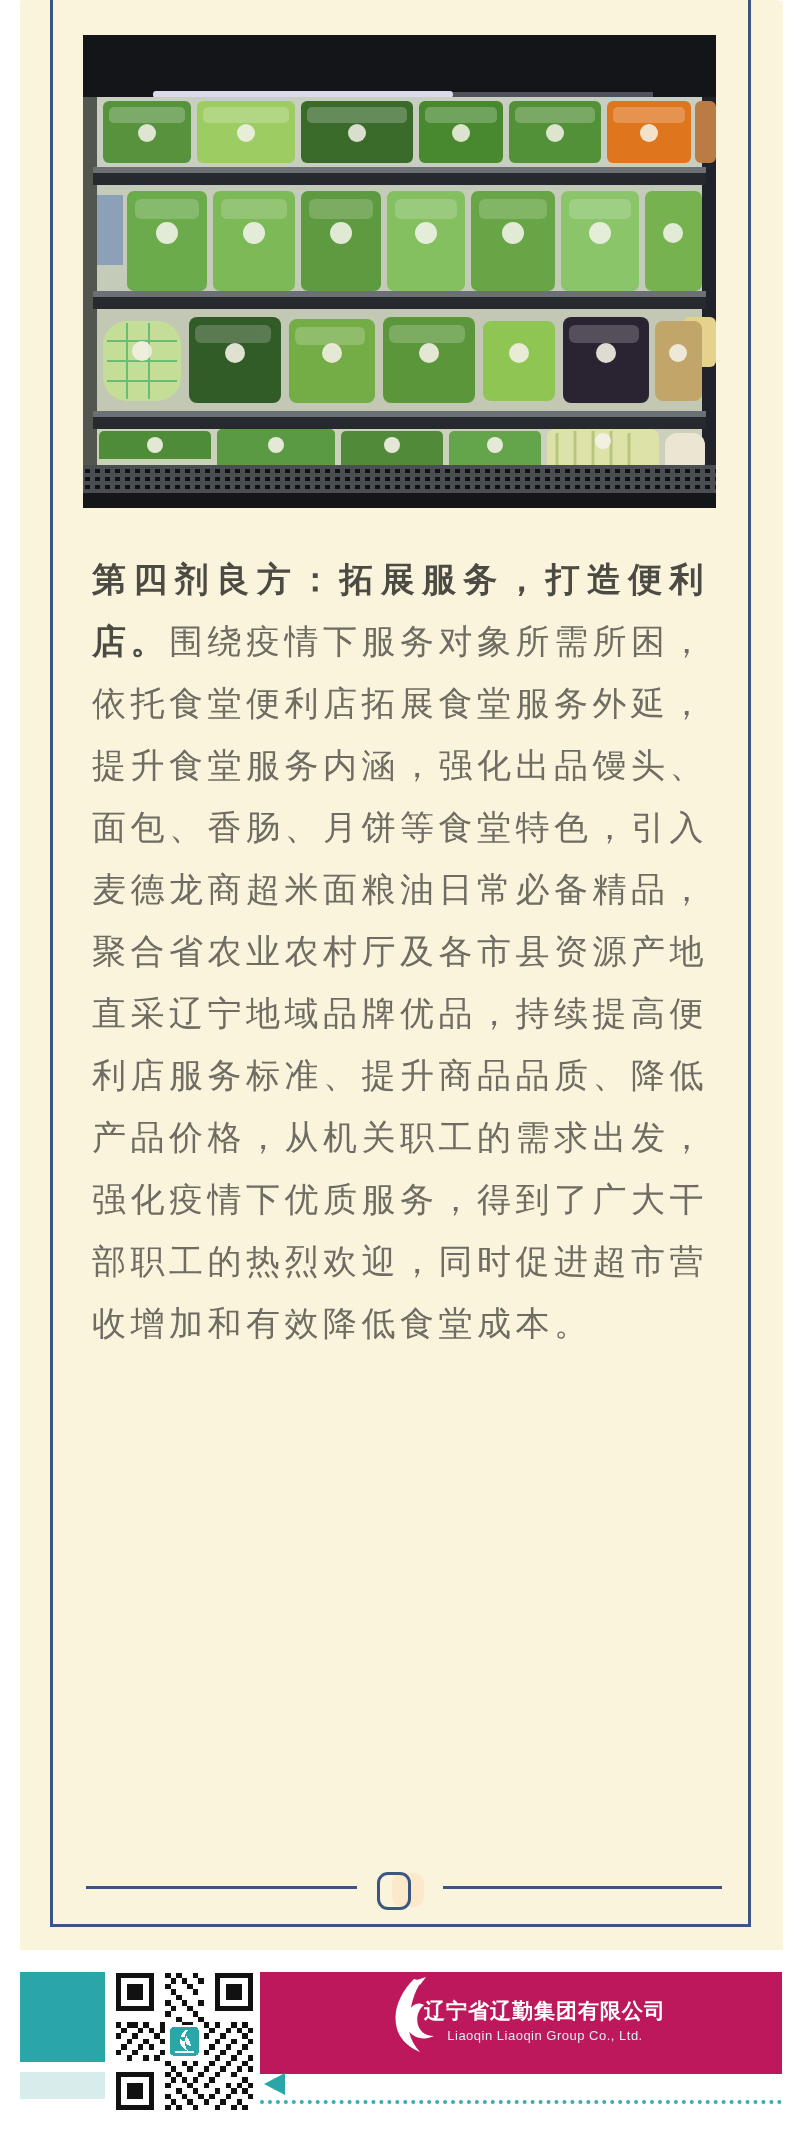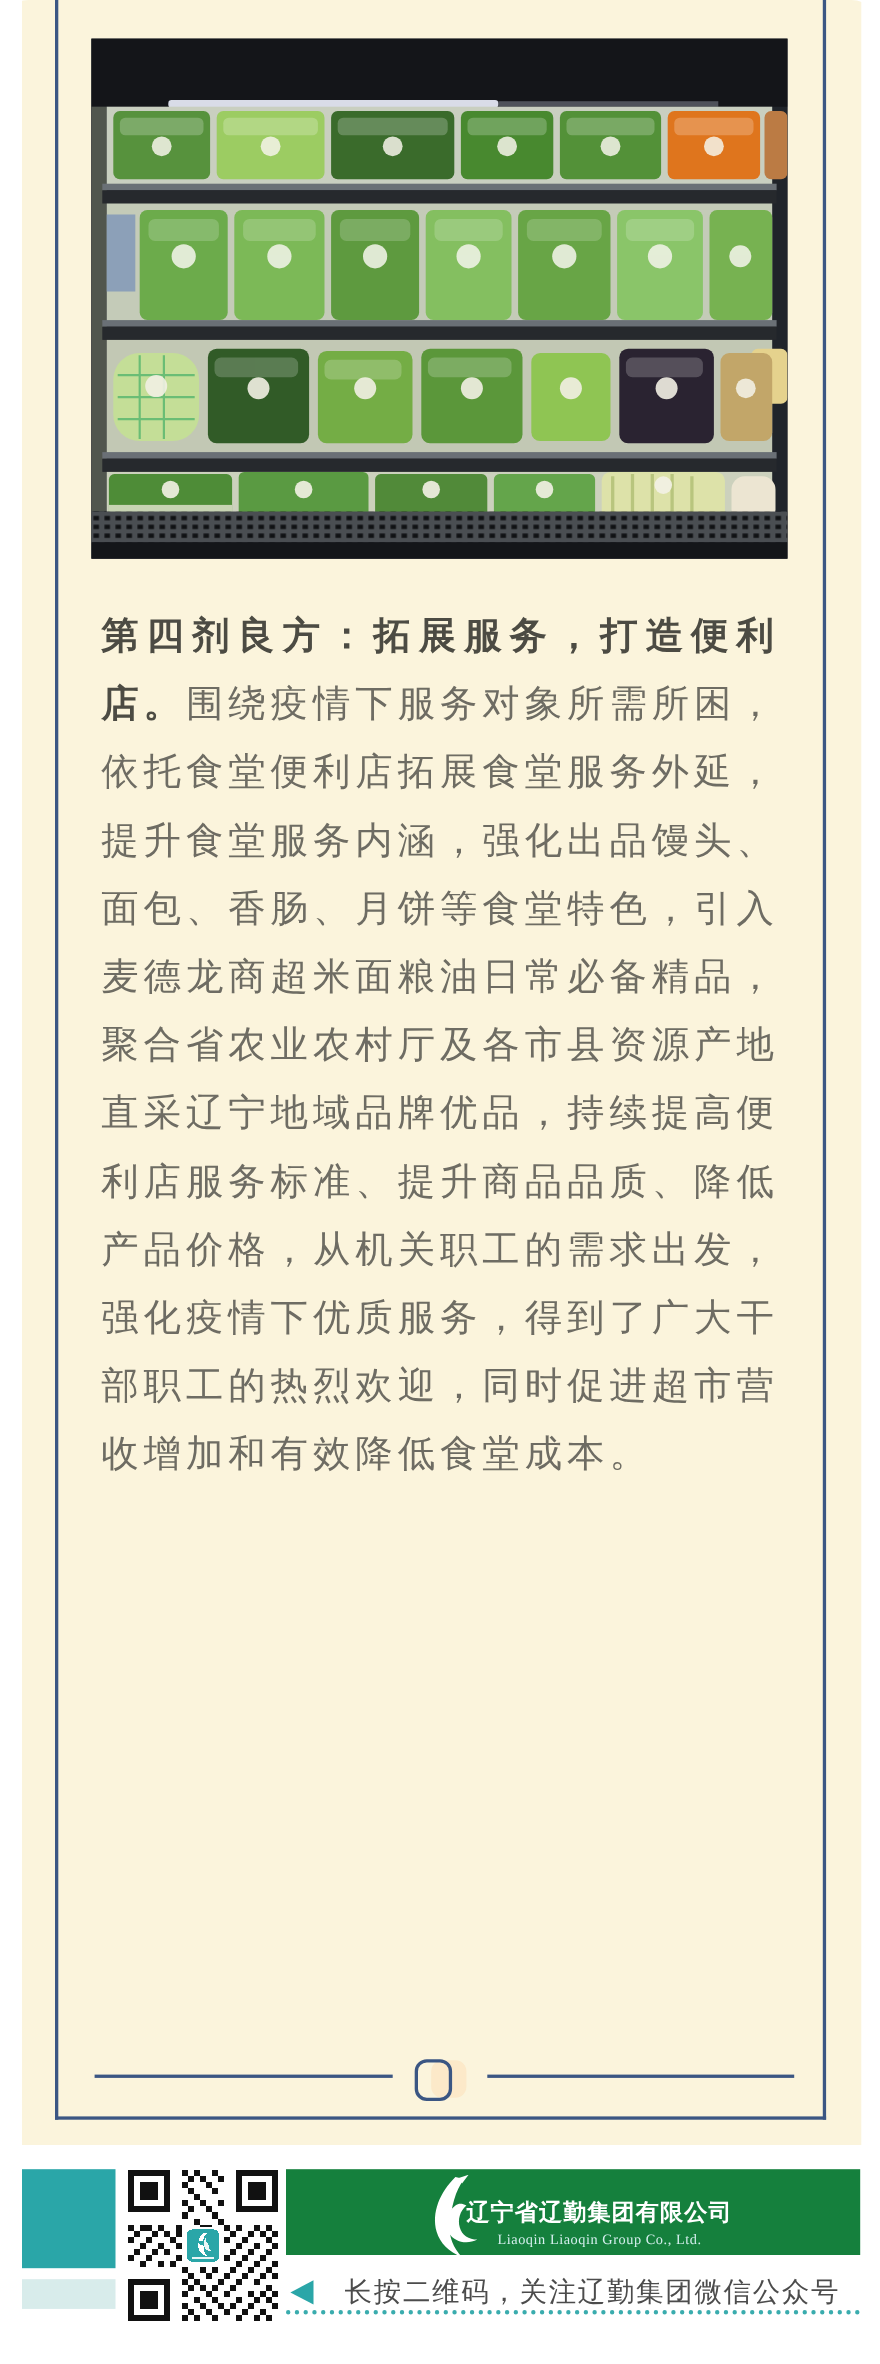--- a/index.html
+++ b/index.html
@@ -1,17 +1,17 @@
 <!DOCTYPE html>
 <html><head>
 <meta charset="utf-8">
 <style>
   html,body{margin:0;padding:0;background:#ffffff;}
   .page{position:relative;width:800px;height:2149px;background:#ffffff;overflow:hidden;
-        font-family:Liberation Serif, serif;border-radius:26px;}
+        font-family:Liberation Sans, sans-serif;border-radius:26px;}
   
   .panel{position:absolute;left:20px;top:0;width:763px;height:1950px;background:#fbf4dc;}
   .frame-v{position:absolute;top:0;width:3px;height:1927px;background:#3b5683;}
   .frame-left{left:50px;} .frame-right{left:748px;}
   .frame-bottom{position:absolute;left:50px;top:1924px;width:701px;height:3px;background:#3b5683;}
   
   .photo{position:absolute;left:83px;top:35px;width:633px;height:473px;overflow:hidden;background:#20242a;}
   .photo svg{display:block;}
   
   .article{position:absolute;left:92px;top:548px;width:616px;color:#6e6c63;
@@ -23,21 +23,21 @@
   
   .div-line{position:absolute;top:1886px;height:3px;background:#3b5683;}
   .div-line.l{left:86px;width:271px;}
   .div-line.r{left:443px;width:279px;}
   .div-peach{position:absolute;left:392px;top:1873px;width:32px;height:34px;border-radius:10px;background:#fce9c9;}
   .div-square{position:absolute;left:377px;top:1872px;width:28px;height:32px;border:3px solid #3b5683;border-radius:11px;background:transparent;}
   
   .teal-block{position:absolute;left:20px;top:1972px;width:85px;height:90px;background:#2aa6a8;}
   .light-teal-block{position:absolute;left:20px;top:2072px;width:85px;height:27px;background:#d8eceb;}
   .qr{position:absolute;left:116px;top:1972px;width:137px;height:139px;background:#ffffff;}
-  .brand-band{position:absolute;left:260px;top:1972px;width:522px;height:78px;background:#15803d;}
+  .brand-band{position:absolute;left:260px;top:1972px;width:522px;height:102px;background:#be185d;}
   .phoenix{position:absolute;left:124px;top:5px;width:56px;height:80px;}
   .brand-text{position:absolute;left:164px;top:26px;text-align:center;}
   .brand-cn{font-size:21px;font-weight:700;color:#ffffff;letter-spacing:1px;line-height:26px;white-space:nowrap;}
   .brand-en{font-size:13px;color:#d6efef;letter-spacing:.5px;line-height:18px;margin-top:3px;white-space:nowrap;}
   .tri{position:absolute;left:264px;top:2073px;width:0;height:0;
        border-top:11px solid transparent;border-bottom:11px solid transparent;border-right:21px solid #2aa6a8;}
   .caption{position:absolute;left:295px;top:2070px;width:487px;height:30px;line-height:30px;
            text-align:center;font-size:25px;letter-spacing:1.5px;color:#4c4c4c;white-space:nowrap;}
   .dotted{position:absolute;left:260px;top:2100px;width:522px;height:0;border-bottom:4px dotted #3aacae;}
 </style>
@@ -235,16 +235,15 @@
         <path d="M33 3 L42 0 L36 8 Z"></path>
       </g>
     </svg>
     <div class="brand-text">
       <div class="brand-cn">辽宁省辽勤集团有限公司</div>
       <div class="brand-en">Liaoqin Liaoqin Group Co., Ltd.</div>
     </div>
   </div>
 
   <div class="tri"></div>
-  <div class="caption">长按二维码，关注辽勤集团微信公众号</div>
   <div class="dotted"></div>
 
 </div>
 
 </body></html>

